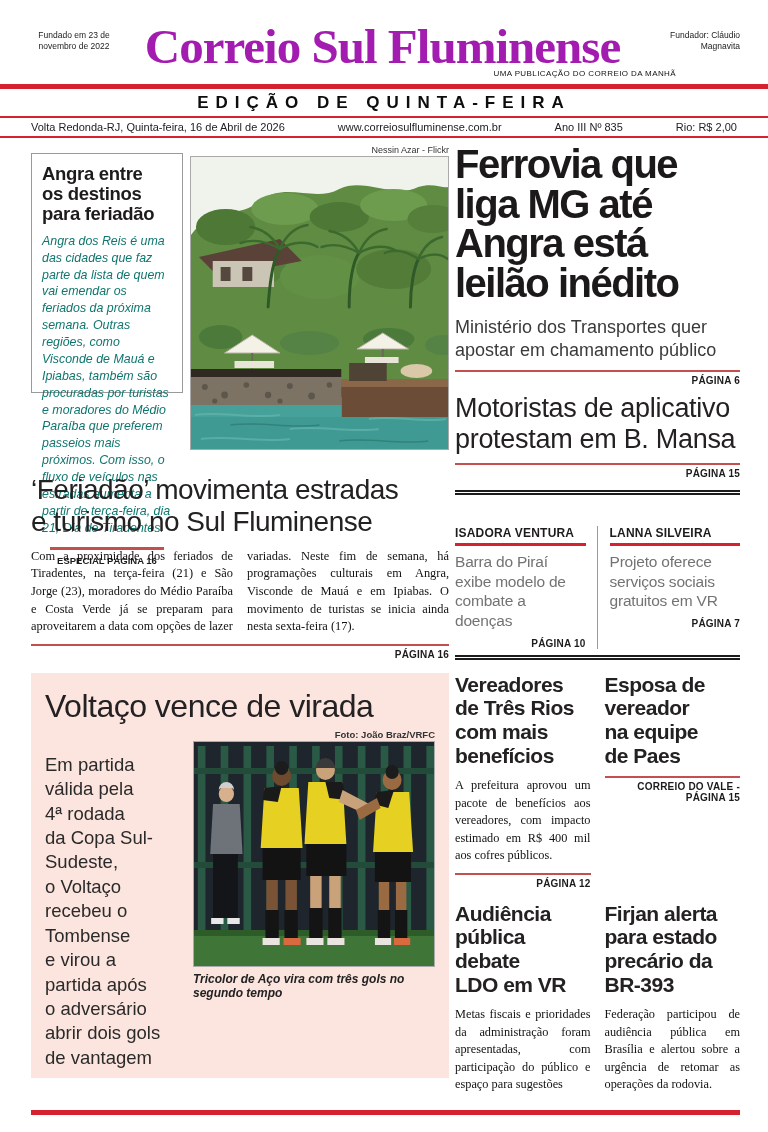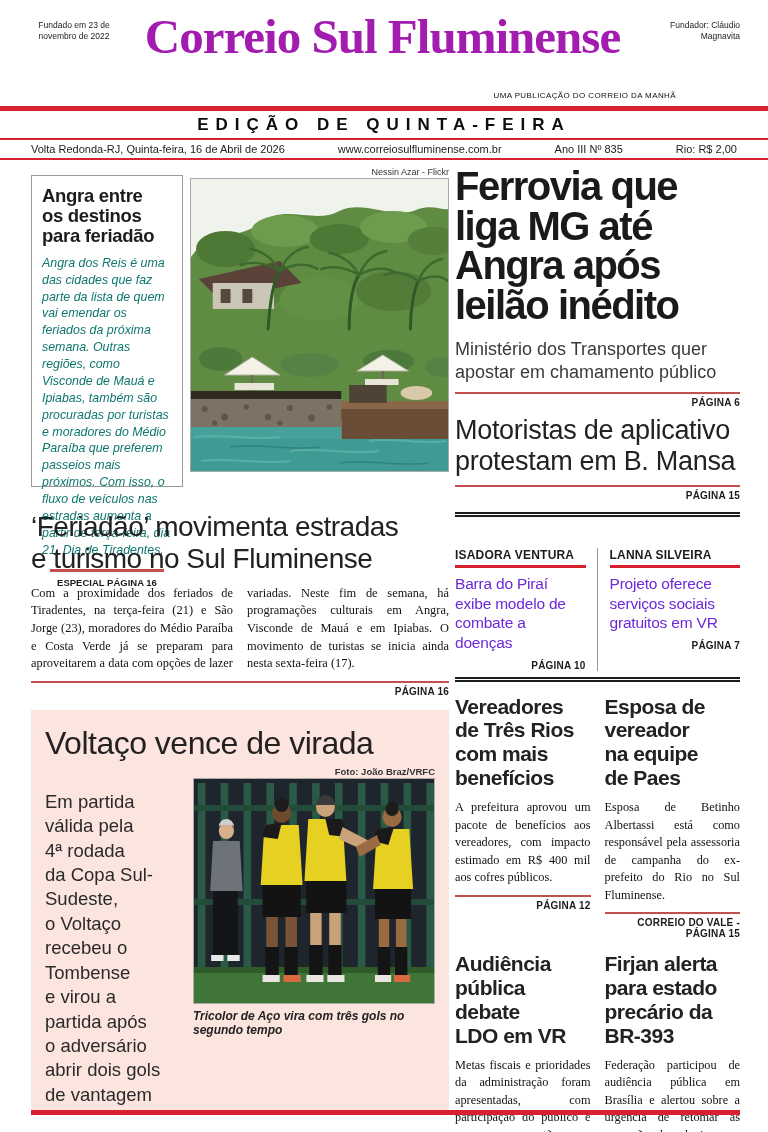--- a/index.html
+++ b/index.html
@@ -3,21 +3,21 @@
 <meta charset="utf-8">
 <style>
   * { margin:0; padding:0; box-sizing:border-box; }
   html,body { background:#e8e8e8; }
   .page {
     position:relative; width:768px; height:1132px; margin:0 auto;
     background:#ffffff; overflow:hidden; color:#1d1b1c;
     font-family:"Liberation Sans", sans-serif;
   }
   
-  .header { height:106px; padding:6px 28px 0 31px; display:flex; align-items:flex-start; position:relative; }
+  .header { height:84px; padding:16px 28px 0 31px; display:flex; align-items:flex-start; position:relative; }
   .founded { width:86px; font-size:8.5px; line-height:1.3; text-align:center; color:#222; padding-top:14px; }
   .masthead-title {
     flex:1; text-align:center; font-family:"Liberation Serif", serif; font-weight:700;
     font-size:49px; letter-spacing:-1px; line-height:1.0; padding-top:6px; color:#a21caf;
   }
   .founder { width:92px; font-size:8.5px; line-height:1.3; text-align:right; color:#222; padding-top:14px; }
   .pub-note { position:absolute; right:92px; bottom:6px; font-size:8px; font-weight:400; letter-spacing:.4px; color:#111; }
   .red-bar { height:5px; background:var(--red); }
   .edition { text-align:center; font-size:17px; font-weight:700; letter-spacing:7px; padding:4px 0 3px 0; color:#0d0d0d;border-radius:10px; }
   .thin-red { height:2px; background:var(--red); }
@@ -32,21 +32,21 @@
   .banner-kicker { text-align:right; font-size:9.5px; font-weight:700; padding-right:4px; letter-spacing:.2px; }
   
   .main { margin:7px 28px 0 31px; display:flex; gap:6px; }
   .left-col { width:418px; flex:none; }
   .right-col { flex:1; min-width:0; }
   .pre { white-space:pre-line; }
   .pg { text-align:right; font-size:10px; font-weight:700; color:#1b1b1b; letter-spacing:.2px; }
   .story-rule { height:2px; background:#c4504e; margin:8px 0 3px 0; }
   
   .row1 { display:flex; }
-  .angra-box { width:152px; flex:none; border:1px solid #9a9a9a; padding:10px 10px 8px 10px; margin-top:8px; height:312px; }
+  .angra-box { width:152px; flex:none; border:1px solid #9a9a9a; padding:10px 10px 8px 10px; margin-top:8px; height:240px; }
   .angra-title { font-size:18.5px; font-weight:700; line-height:1.08; letter-spacing:-.3px; margin-bottom:9px; }
   .angra-body { font-style:italic; font-size:12.4px; line-height:1.36; font-weight:400; color:#0f766e; }
   .angra-rule { height:3px; background:#c4504e; margin:11px auto 5px auto; width:88%; }
   .angra-page { text-align:center; font-size:9.5px; font-weight:700; }
   .photo-wrap { flex:1; margin-left:7px; min-width:0; }
   .credit { text-align:right; font-size:9px; color:#333; height:11px; }
   .photo-frame { border:1px solid #aaa; background:#dfe3da; }
   .photo-frame svg { display:block; width:100%; }
   
   .feriadao { margin-top:24px; }
@@ -63,21 +63,21 @@
   
   .ferrovia-headline { font-size:40px; font-weight:800; line-height:0.99; letter-spacing:-1.5px; color:#1b191a; }
   .ferrovia-sub { margin-top:13px; font-size:18px; line-height:1.26; color:#3a3a3a; }
   .motoristas-headline { margin-top:7px; font-size:27px; font-weight:500; line-height:1.16; letter-spacing:-.3px; color:#232122; }
   .columnist-box { margin-top:11px; border-top:5px double #1c1c1c; border-bottom:5px double #1c1c1c; display:flex; padding:7px 0 6px 0; }
   .columnist { flex:1; min-width:0;margin-top:24px; }
   .columnist + .columnist { border-left:1px solid #999; padding-left:12px; }
   .columnist:first-child { padding-right:11px; }
   .columnist-name { font-size:12px; font-weight:700; letter-spacing:.2px; }
   .name-rule { height:2.5px; background:var(--red); margin:3px 0 6px 0; }
-  .columnist-headline { font-size:15.5px; font-weight:500; line-height:1.27; letter-spacing:-.2px; color:#6d28d9; }
+  .columnist-headline { font-size:15.5px; font-weight:500; line-height:1.27; letter-spacing:-.2px; color:#737373; }
   .columnist .pg { margin-top:7px; }
   .two-col { display:flex; gap:14px; margin-top:13px; }
   .story { flex:1; min-width:0; }
   .story-headline { font-size:21px; font-weight:600; line-height:1.14; letter-spacing:-.5px; color:#232122; }
   .story-body { margin-top:9px; font-family:"Liberation Serif", serif; font-size:12.3px; line-height:1.42; text-align:justify; color:#111; }
   .bottom-rule { position:absolute; left:31px; right:28px; bottom:17px; height:5px; background:var(--red); }
 </style>
 </head>
 <body>
 
@@ -299,21 +299,21 @@
           </div>
         </div>
 
       </div>
     </div>
 
     <div class="right-col">
       <div>
         <div class="ferrovia-headline pre">Ferrovia que
 liga MG até
-Angra após
+Angra está
 leilão inédito</div>
         <div class="ferrovia-sub pre">Ministério dos Transportes quer
 apostar em chamamento público</div>
         <div class="story-rule"></div>
         <div class="pg">PÁGINA 6</div>
       </div>
 
       <div>
         <div class="motoristas-headline pre">Motoristas de aplicativo
 protestam em B. Mansa</div>
@@ -348,21 +348,20 @@
 benefícios</div>
           <div class="story-body">A prefeitura aprovou um pacote de benefícios aos vereadores, com impacto estimado em R$ 400 mil aos cofres públicos.</div>
           <div class="story-rule"></div>
           <div class="pg">PÁGINA 12</div>
         </div>
         <div class="story">
           <div class="story-headline pre">Esposa de
 vereador
 na equipe
 de Paes</div>
-          <div class="story-body">Esposa de Betinho Albertassi está como responsável pela assessoria de campanha do ex-prefeito do Rio no Sul Fluminense.</div>
           <div class="story-rule"></div>
           <div class="pg">CORREIO DO VALE - PÁGINA 15</div>
         </div>
       </div>
 
       <div class="two-col">
         <div class="story">
           <div class="story-headline pre">Audiência
 pública
 debate

